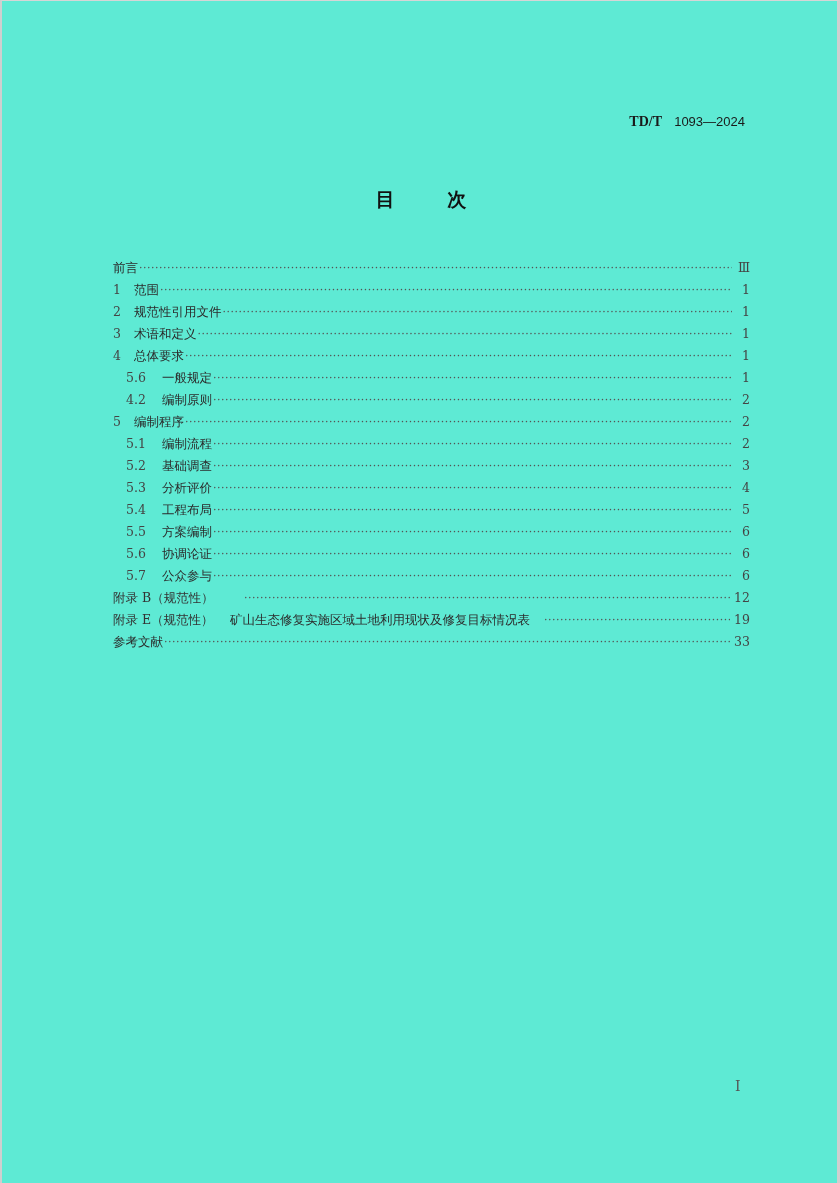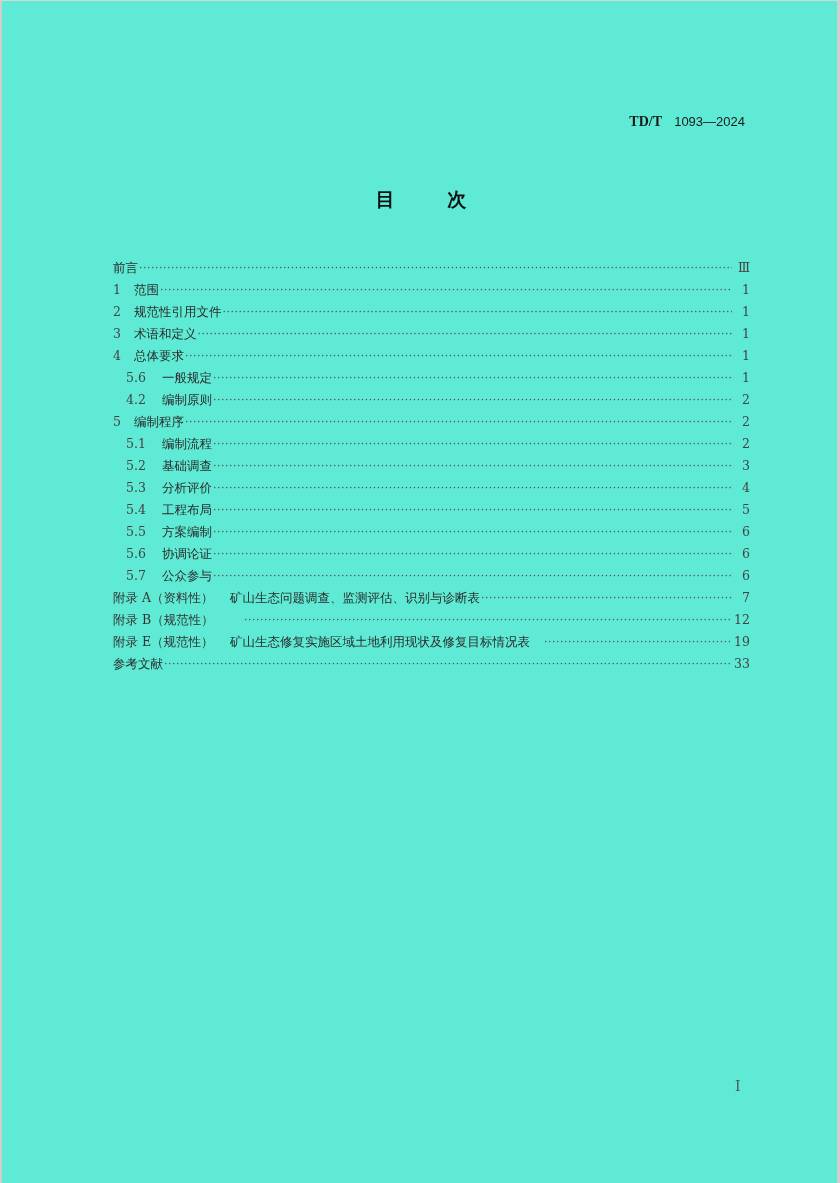--- a/index.html
+++ b/index.html
@@ -230,26 +230,20 @@
       <span class="page">6</span>
     </div>
 
     <div class="toc-row sub">
       <span class="num">5.7</span>
       <span class="label">公众参与</span>
       <span class="leader"></span>
       <span class="page">6</span>
     </div>
 
-    <div class="toc-row">
-      <span class="appx">附录 A（资料性）</span>
-      <span class="label">矿山生态问题调查、监测评估、识别与诊断表</span>
-      <span class="leader"></span>
-      <span class="page">7</span>
-    </div>
 
     <div class="toc-row gap">
       <span class="appx">附录 B（规范性）</span>
       <span class="leader"></span>
       <span class="page">12</span>
     </div>
 
 
 
     <div class="toc-row gap">

